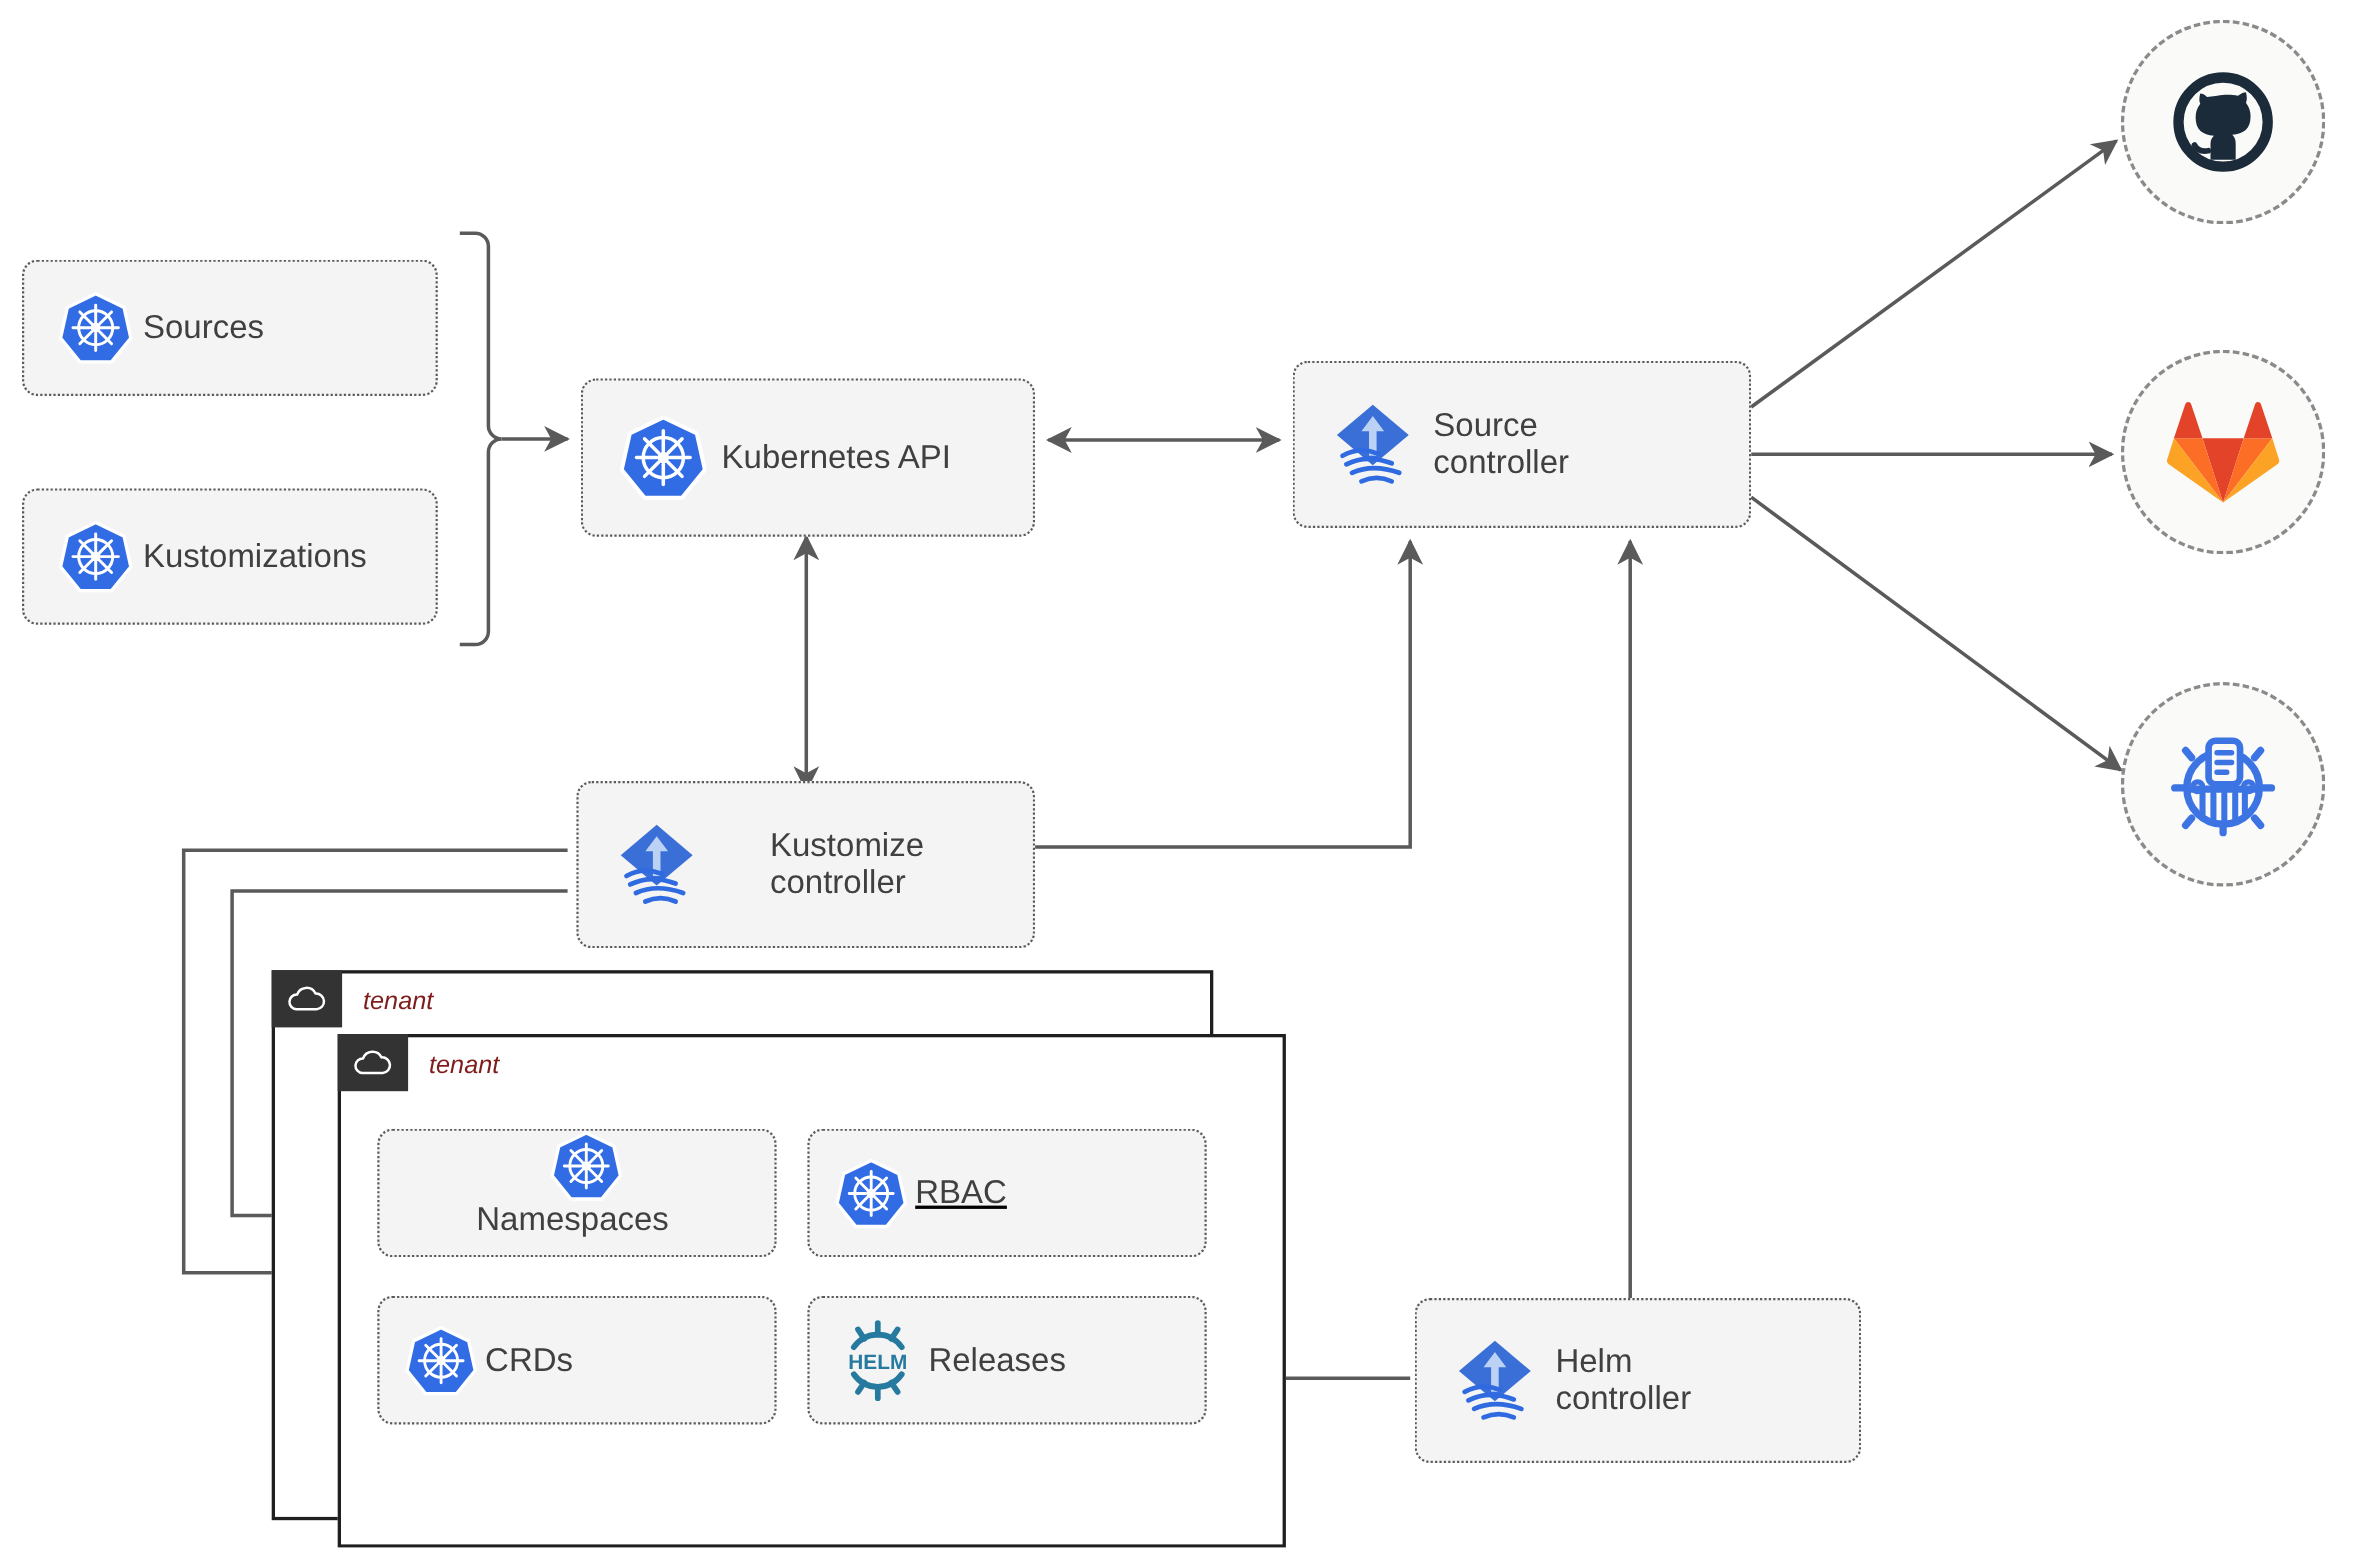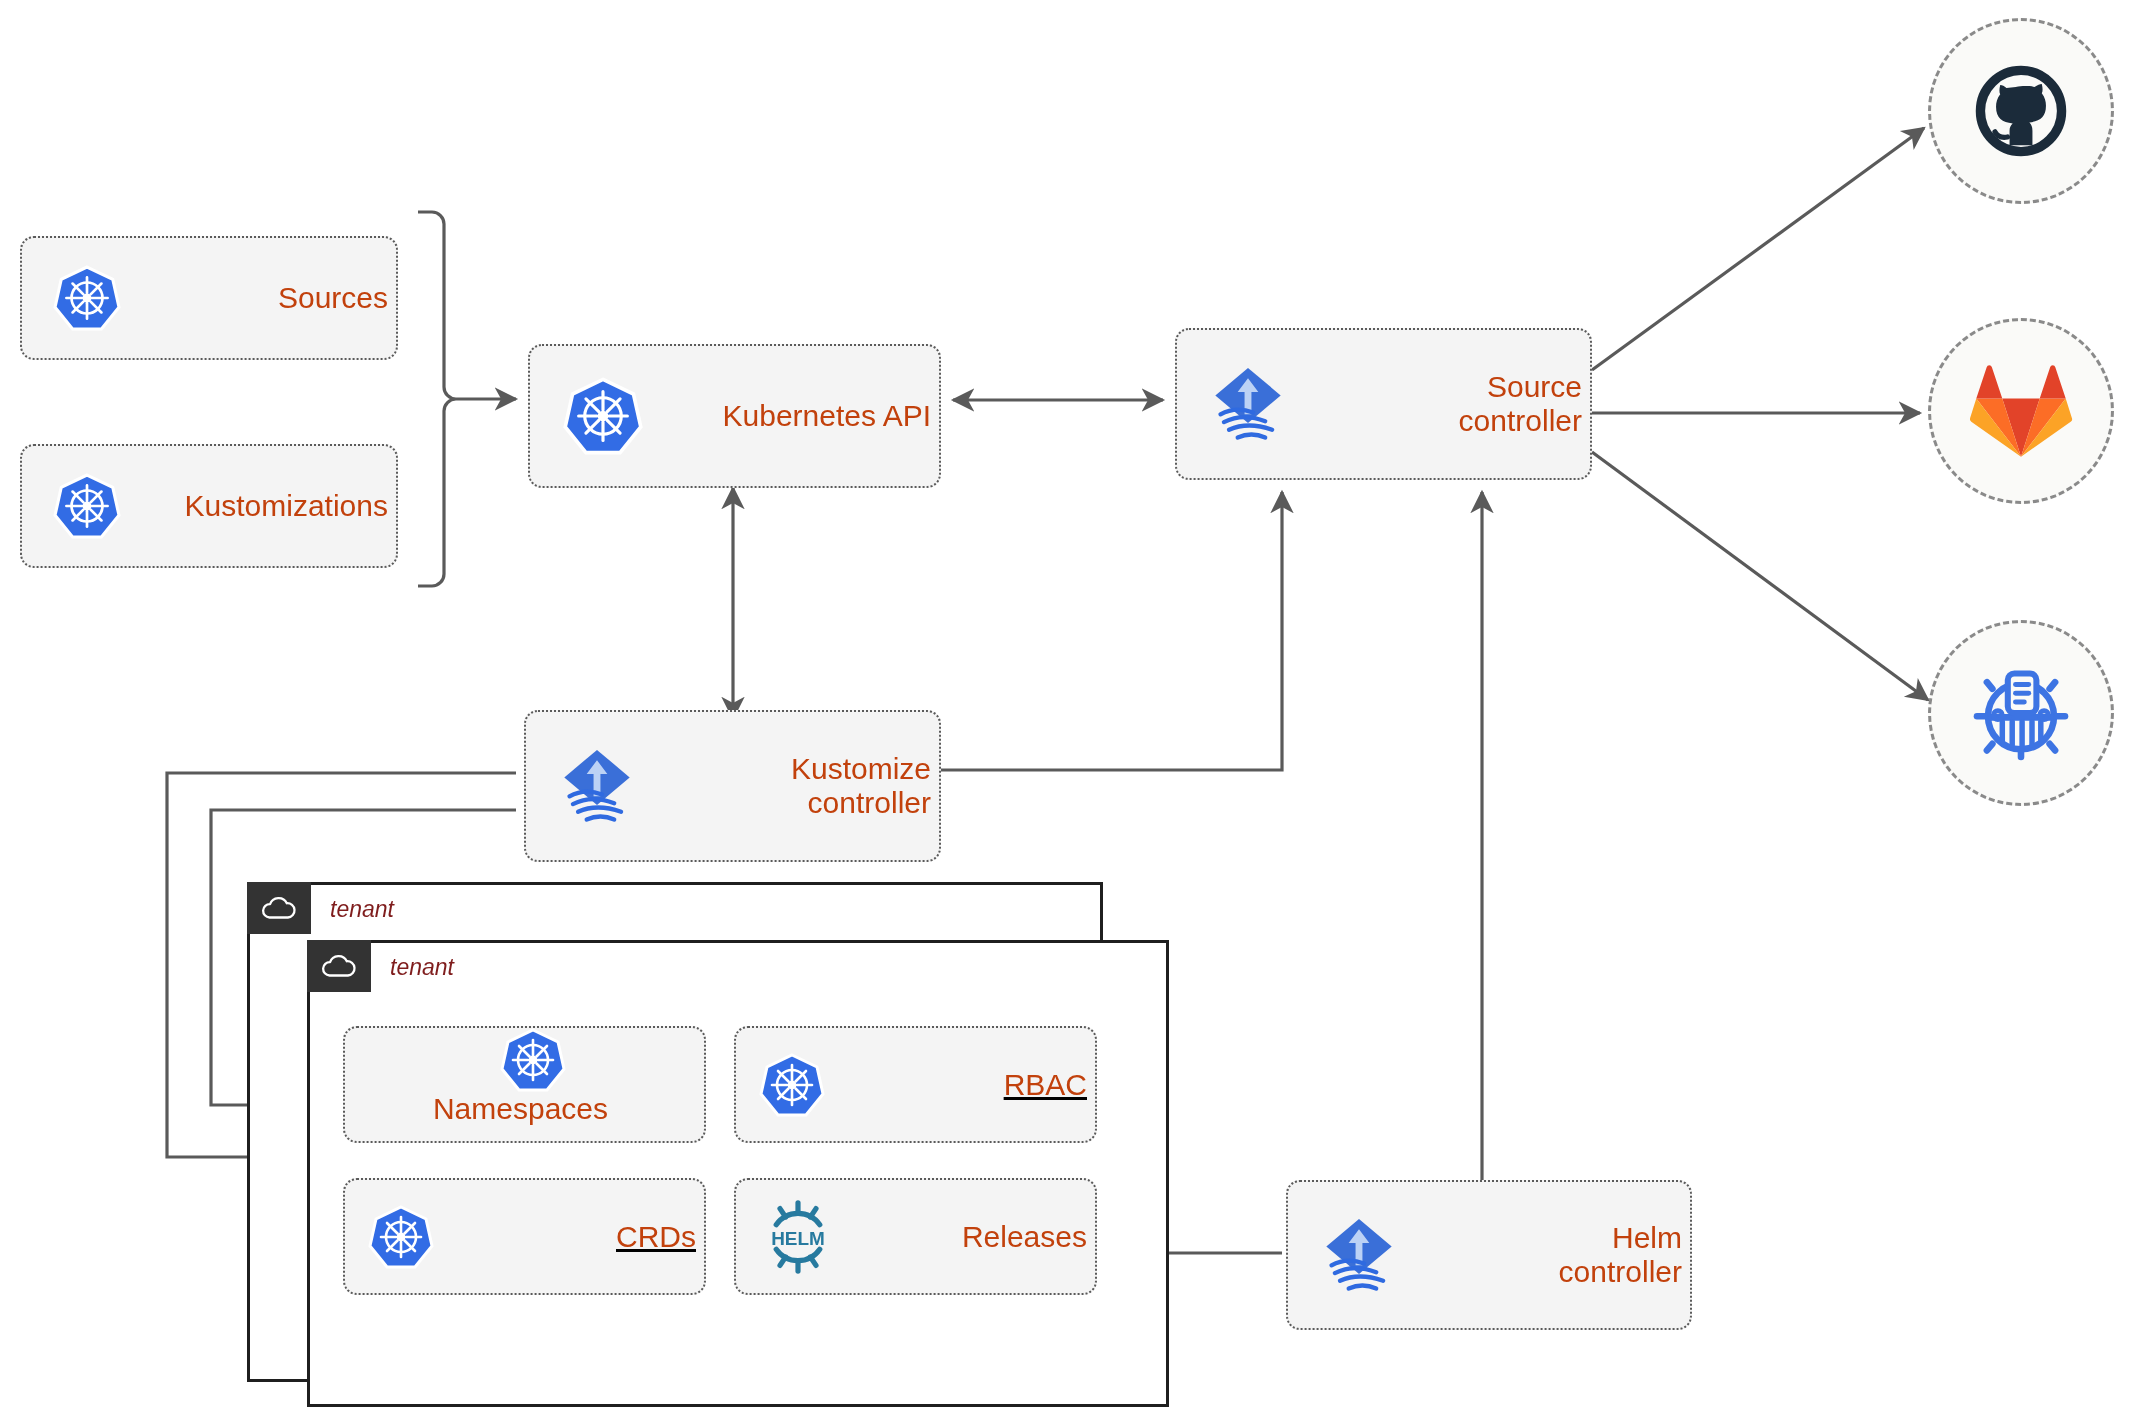--- a/index.html
+++ b/index.html
@@ -11,25 +11,25 @@
   .node{
     position:absolute;
     background:#f4f4f4;
     border:2px dotted #5a5a5a;
     border-radius:14px;
     display:flex;
     align-items:center;
     box-sizing:border-box;
   }
   .node .label{
-    color:#c2410c;
+    color:#404040;
     font-size:30px;
     line-height:1.12;
     white-space:pre-line;
-    text-align:right;
+    text-align:left;
     flex:1;
     padding-right:8px;
   }
   .node .ico{flex:0 0 auto;display:flex;align-items:center;justify-content:center;}
 
   
   .tenant-frame{
     position:absolute;
     background:#ffffff;
     border:3px solid #1f1f1f;
@@ -272,21 +272,21 @@
           <line x1="18" y1="18" x2="28.5" y2="28.5"></line>
             <line x1="35.5" y1="35.5" x2="46" y2="46"></line>
           <line x1="46" y1="18" x2="35.5" y2="28.5"></line>
             <line x1="28.5" y1="35.5" x2="18" y2="46"></line>
         </g>
       </svg>
     </span>
     <span class="label">RBAC</span>
   </div>
 
-  <div class="node" style="left:343px;top:1178px;width:363px;height:117px;text-decoration:underline;">
+  <div class="node" style="left:343px;top:1178px;width:363px;height:117px;">
     <span class="ico" style="margin:0 8px 0 24px;">
       <svg width="64" height="64" viewBox="0 0 64 64" aria-hidden="true">
         <polygon points="32,2 57,14 63,41 46,62 18,62 1,41 7,14" fill="#326ce5" stroke="#ffffff" stroke-width="3"></polygon>
         <g fill="none" stroke="#ffffff" stroke-width="2.6" stroke-linecap="round">
           <circle cx="32" cy="32" r="15"></circle>
           <circle cx="32" cy="32" r="4.4" fill="#ffffff" stroke="none"></circle>
           <line x1="32" y1="12" x2="32" y2="27"></line>
             <line x1="32" y1="37" x2="32" y2="52"></line>
           <line x1="12" y1="32" x2="27" y2="32"></line>
             <line x1="37" y1="32" x2="52" y2="32"></line>

